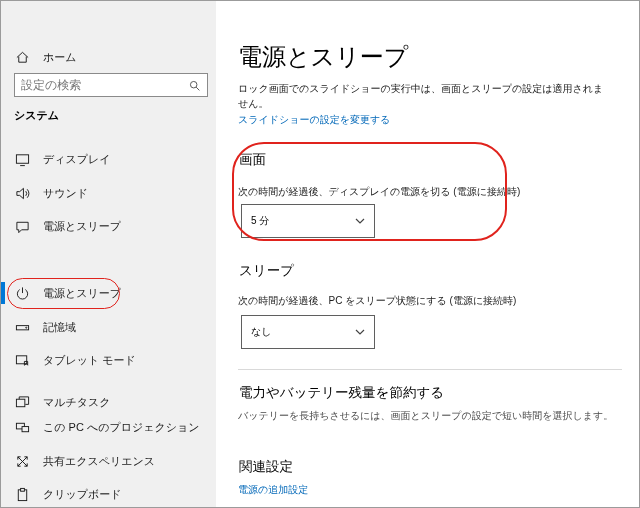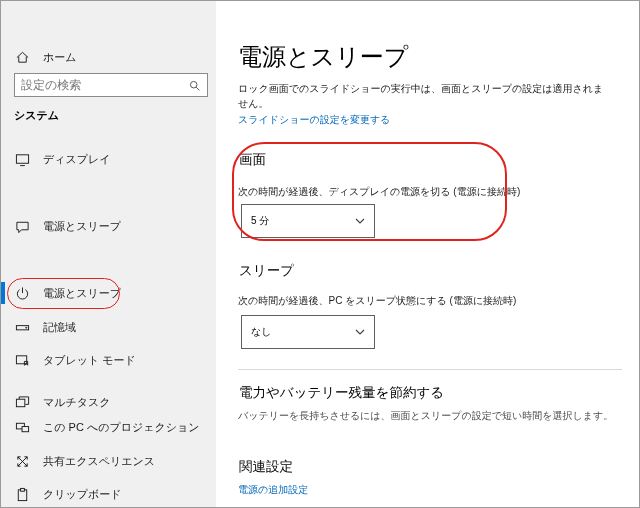--- a/index.html
+++ b/index.html
@@ -99,20 +99,30 @@
     <div class="side-row" style="top:145px;">
       <span class="ic">
         <svg width="15" height="15" viewBox="0 0 16 16">
             <rect x="1.5" y="3" width="13" height="9"></rect>
             <path d="M5.5 14.5 h5"></path>
           </svg>
       </span>
       <span>ディスプレイ</span>
     </div>
 
+    <div class="side-row" style="top:179px;">
+      <span class="ic">
+        <svg width="15" height="15" viewBox="0 0 16 16">
+            <path d="M2 6 v4 h3 l4 3.5 V2.5 L5 6 z"></path>
+            <path d="M11.5 5.5 a4 4 0 0 1 0 5"></path>
+            <path d="M13 3.5 a6.5 6.5 0 0 1 0 9"></path>
+          </svg>
+      </span>
+      <span>サウンド</span>
+    </div>
 
     <div class="side-row" style="top:212px;">
       <span class="ic">
         <svg width="15" height="15" viewBox="0 0 16 16">
             <path d="M2 3.5 h12 v8 h-7 l-3 3 v-3 H2 z"></path>
           </svg>
       </span>
       <span>電源とスリープ</span>
     </div>
 

